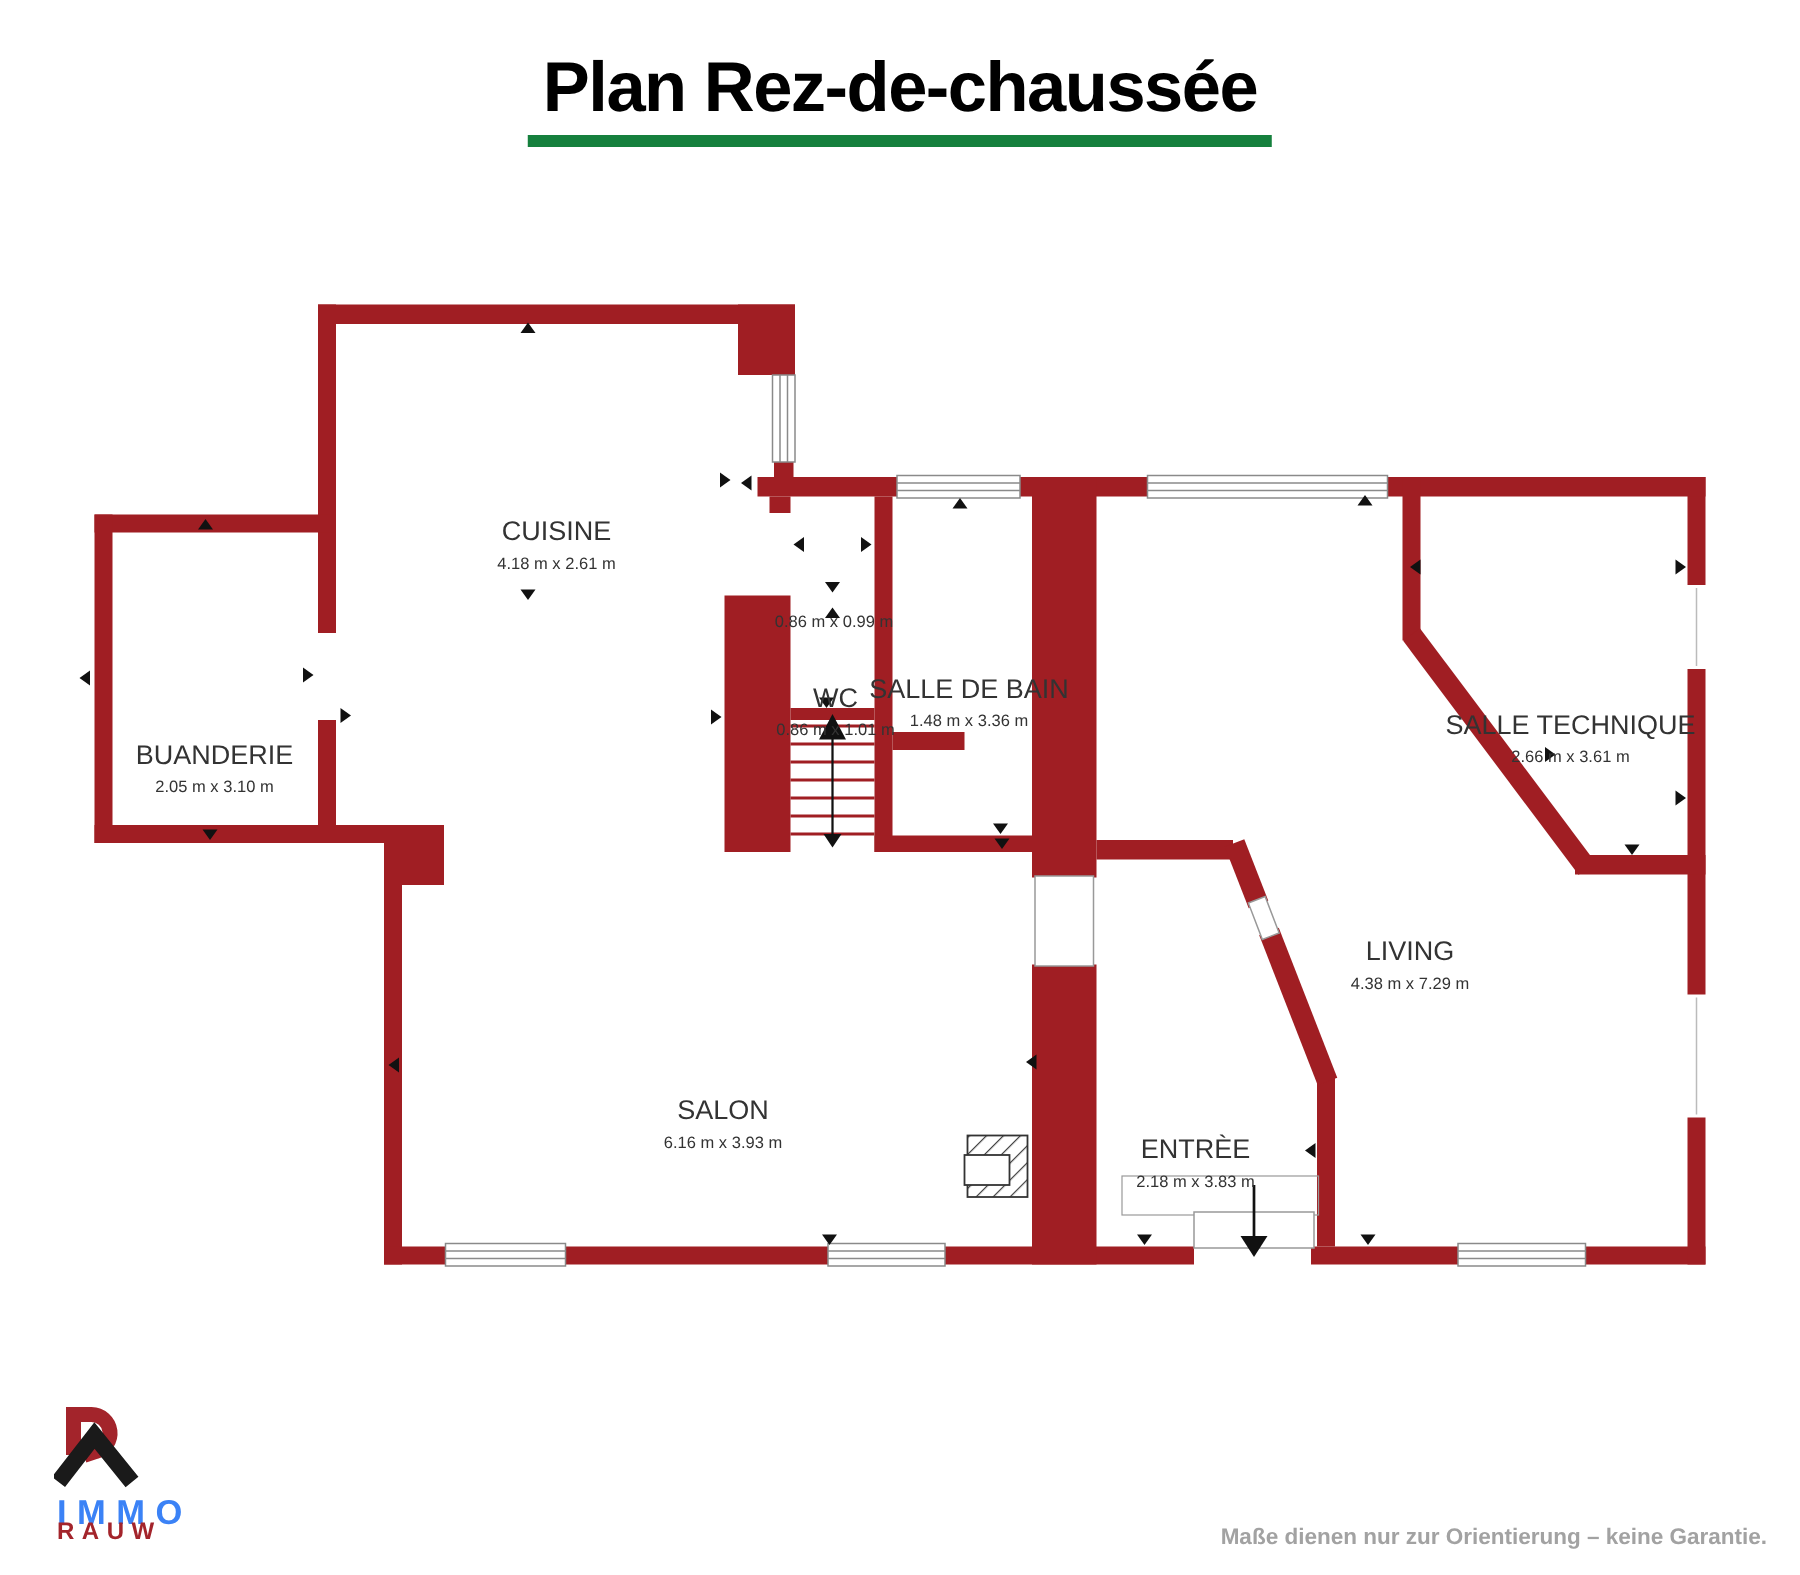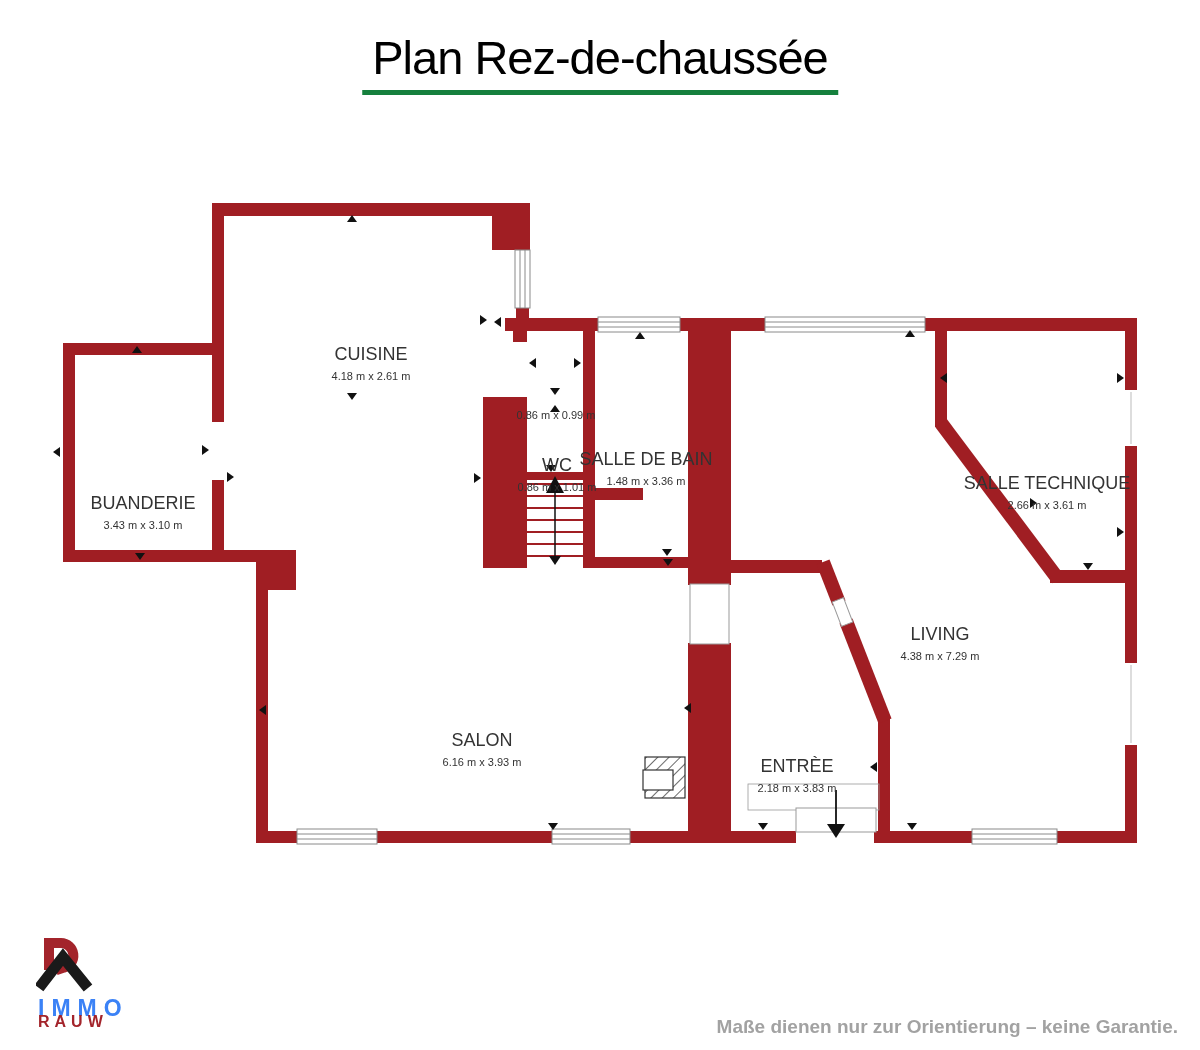--- a/index.html
+++ b/index.html
@@ -1,38 +1,38 @@
 <!DOCTYPE html>
 <html><head>
 <meta charset="utf-8">
 <style>
   html,body{margin:0;padding:0;background:#e8e8e8;}
   .page{position:relative;width:1200px;height:1050px;background:#ffffff;overflow:hidden;
         font-family:"Liberation Sans",sans-serif;}
   .title{position:absolute;top:30px;left:50%;transform:translateX(-50%);
-         font-size:47px;font-weight:normal;color:#000;white-space:nowrap;
-         border-bottom:5px solid #15803d;padding:0 10px 5px 10px;letter-spacing:-1px;}
+         font-size:47px;font-weight:bold;color:#000;white-space:nowrap;
+         border-bottom:8px solid #15803d;padding:0 10px 5px 10px;letter-spacing:-1px;}
   .plan-svg{position:absolute;left:0;top:0;width:1200px;height:1050px;}
   .w{fill:#A01E23;}
   .wl{stroke:#A01E23;stroke-width:14;}
   .tread{stroke:#A01E23;stroke-width:2;}
   .win{fill:#ffffff;stroke:#8a8a8a;stroke-width:1;}
   .winline{stroke:#8a8a8a;stroke-width:1;}
   .thin{stroke:#bbbbbb;stroke-width:1;}
   .doorgap{fill:#ffffff;stroke:#999999;stroke-width:1;}
   .marker{fill:#111111;}
   .lbl{position:absolute;transform:translate(-50%,-50%);text-align:center;color:#333333;
        font-size:18px;line-height:22px;white-space:nowrap;margin-top:43px;}
   .lbl .dims{font-size:11px;}
   .logo{position:absolute;left:36px;top:933px;width:140px;}
   .logo-immo{position:absolute;left:2px;top:62px;font-size:23px;font-weight:bold;
              letter-spacing:7px;color:#3b82f6;}
   .logo-rauw{position:absolute;left:2px;top:80px;font-size:16px;font-weight:bold;
              letter-spacing:5px;color:#A3242B;}
-  .footer{position:absolute;right:22px;top:1016px;font-size:19px;font-weight:600;
+  .footer{position:absolute;right:22px;top:1016px;font-size:15px;font-weight:600;
           color:#A2A2A2;}
 </style>
 </head>
 <body>
 
 <div class="page">
 
   <div class="title">Plan Rez-de-chaussée</div>
 
   <svg class="plan-svg" viewBox="0 0 1200 1050" xmlns="http://www.w3.org/2000/svg">
@@ -184,21 +184,21 @@
       <polygon class="marker" points="480,315 480,325 487,320"></polygon>
     </g>
   </svg>
 
   <div class="lbl" style="left:371px;top:322px;">
     <div>CUISINE</div>
     <div class="dims">4.18 m x 2.61 m</div>
   </div>
   <div class="lbl" style="left:143px;top:471px;">
     <div>BUANDERIE</div>
-    <div class="dims">3.43 m x 3.10 m</div>
+    <div class="dims">2.05 m x 3.10 m</div>
   </div>
   <div class="lbl" style="left:556px;top:372px;">
     <div class="dims">0.86 m x 0.99 m</div>
   </div>
   <div class="lbl" style="left:557px;top:433px;">
     <div>WC</div>
     <div class="dims">0.86 m x 1.01 m</div>
   </div>
   <div class="lbl" style="left:646px;top:427px;">
     <div>SALLE DE BAIN</div>

